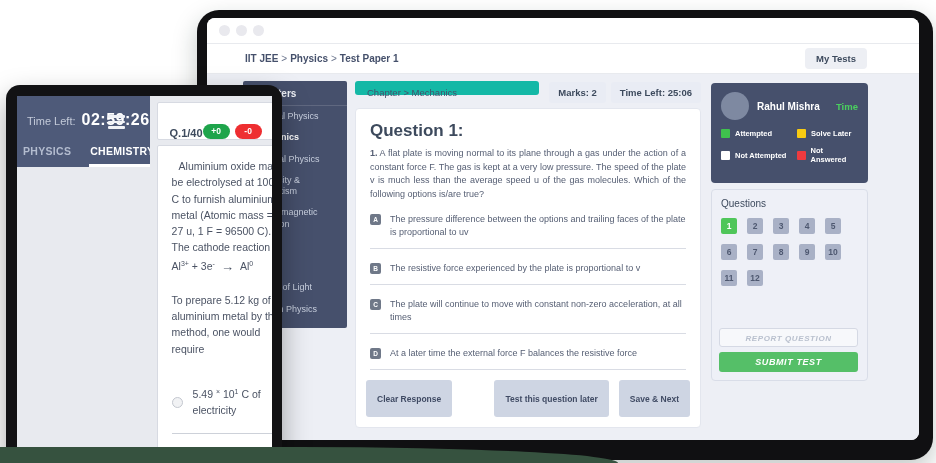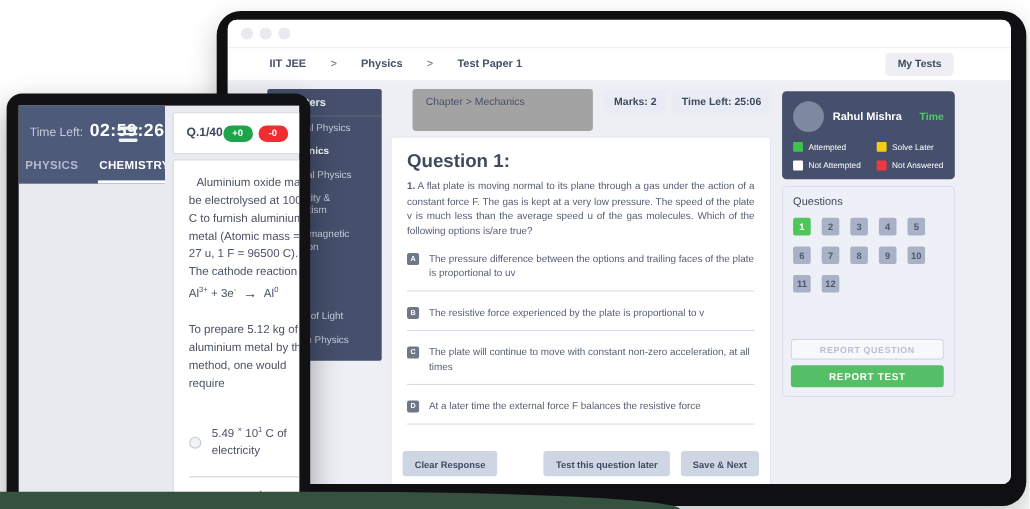--- a/index.html
+++ b/index.html
@@ -9,79 +9,79 @@
   
   .window { position:absolute; left:197px; top:10px; width:736px; height:450px;
             background:#101012; border-radius:22px; box-shadow:0 10px 24px rgba(20,40,30,.25); }
   .win-inner { position:absolute; left:10px; top:8px; right:14px; bottom:20px;
                background:#fff; border-radius:8px; overflow:hidden; }
   .chrome { height:26px; display:flex; align-items:center; padding-left:12px; gap:6px;
             border-bottom:1px solid #e8eaee; background:#fff; }
   .dot { width:11px; height:11px; border-radius:50%; background:#e9e9ee; }
   .crumbbar { height:30px; display:flex; align-items:center; padding:0 20px 0 38px;
               border-bottom:1px solid #e8eaee; background:#fff; }
-  .crumbs { font-size:10px; font-weight:bold; color:#45506b; display:flex; gap:22px; }
+  .crumbs { font-size:10px; font-weight:bold; color:#45506b; display:flex; gap:3px; }
   .crumbs .sep { color:#6b758d; font-weight:normal; }
   .mytests { margin-left:auto; margin-right:32px; background:#edeff4; color:#3d4a5d;
              font-size:9.5px; font-weight:bold; padding:5px 11px; border-radius:4px; cursor:pointer; }
   .content { position:relative; height:367px; background:#edeff5; }
 
   
   .sidebar { position:absolute; left:36px; top:7px; width:104px; background:#46506c;
              border-radius:2px; padding-bottom:8px; }
   .sb-title { color:#eef1f6; font-size:10px; font-weight:bold; padding:7px 10px 6px;
               border-bottom:1px solid rgba(255,255,255,.14); }
   .sb-item { color:#c9d0df; font-size:9px; line-height:1.25; padding:5px 10px; cursor:pointer; }
   .sb-item.active { color:#ffffff; font-weight:bold; }
 
   
   .main { position:absolute; left:148px; top:7px; width:346px; }
   .main-head { display:flex; gap:5px; }
-  .chapter-card { width:187px; height:38px; background:#a3a3a3; border-radius:3px;
-                  font-size:9.5px; color:#45506b; line-height:23px; padding-left:12px;margin-left:20px; }
+  .chapter-card { width:187px; height:14px; background:#14b8a6; border-radius:3px;
+                  font-size:9.5px; color:#45506b; line-height:23px; padding-left:12px; }
   .mh-spacer { flex:1; }
   .badge { height:21px; margin-top:1px; background:#e9ecf4; border-radius:3px; color:#3d4a5d;
            font-size:9.5px; font-weight:bold; line-height:21px; padding:0 9px; white-space:nowrap; }
   .qcard { margin-top:5px; height:320px; background:#fff; border:1px solid #e3e6ee;
            border-radius:4px; padding:12px 14px; position:relative; }
   .qtitle { font-size:17px; font-weight:bold; color:#3d4a5d; margin-bottom:6px; }
   .qbody { font-size:9px; color:#555e73; line-height:1.5; text-align:justify; }
   .qbody b { margin-right:2px; }
   .opts { margin-top:12px; }
   .opt { display:flex; gap:9px; cursor:pointer; }
   .ob { flex:none; width:11px; height:11px; margin-top:1px; background:#6f7888; border-radius:2px;
         color:#fff; font-size:6.5px; font-weight:bold; text-align:center; line-height:11px; }
   .ot { font-size:9px; color:#555e73; line-height:1.45; }
   .odiv { border-top:1px solid #d9dce4; margin:9px 0 13px; }
   .qfoot { position:absolute; left:10px; right:10px; bottom:10px; display:flex; gap:10px; }
-  .gbtn { background:#ced5e3; border:none; border-radius:3px; height:23px; padding:0 11px;
+  .gbtn { background:#ced5e3; border:none; border-radius:3px; height:37px; padding:0 11px;
           font-family:inherit; font-size:8.5px; font-weight:bold; color:#404b64; cursor:pointer; }
   .qf-spacer { flex:1; }
 
   
   .rpanel { position:absolute; left:504px; top:9px; width:157px; }
-  .usercard { background:#46506c; border-radius:4px; padding:9px 10px 10px; height:80px; }
+  .usercard { background:#46506c; border-radius:4px; padding:9px 10px 10px; height:100px; }
   .urow { display:flex; align-items:center; gap:8px; }
   .avatar { width:28px; height:28px; border-radius:50%; background:#7e89a1; }
   .uname { color:#fff; font-size:10px; font-weight:bold; }
   .pause { margin-left:auto; color:#4ad05e; font-size:9.5px; font-weight:bold; cursor:pointer; }
   .legend { display:grid; grid-template-columns:76px auto; row-gap:8px; margin-top:9px; }
-  .litem { display:flex; align-items:center; gap:5px; }
+  .litem { display:flex; align-items:center; gap:5px;font-weight:bold; }
   .lsq { width:9px; height:9px; border-radius:1px; }
   .lsq.c0{background:#3fc24d;} .lsq.c1{background:#f8cb12;}
   .lsq.c2{background:#ffffff;} .lsq.c3{background:#ee3a3f;}
   .llabel { color:#fff; font-size:7.5px; }
   .qpanel { margin-top:6px; background:#eef0f7; border:1px solid #d9dde8; border-radius:4px;
             padding:8px 9px; height:192px; position:relative; }
   .qp-title { font-size:10px; color:#3d4a5d; margin-bottom:9px; }
   .qgrid { display:grid; grid-template-columns:repeat(5,16px); gap:10px; }
   .qtile { width:16px; height:16px; background:#a9b1c6; border-radius:2px; color:#4e5870;
            font-size:8.5px; font-weight:bold; text-align:center; line-height:16px; cursor:pointer; }
   .qtile.green { background:#4fc65a; color:#fff; }
-  .qp-foot { position:absolute; left:7px; right:9px; bottom:8px; }
+  .qp-foot { position:absolute; left:7px; right:9px; bottom:8px;font-style:italic; }
   .report { height:19px; border:1px solid #d5d9e4; border-radius:3px; background:rgba(255,255,255,.55);
             color:#b9c0ce; font-size:8px; font-weight:bold; letter-spacing:.6px; text-align:center;
             line-height:19px; margin-bottom:5px; cursor:pointer; }
   .submit { height:20px; background:#55bf68; border-radius:3px; color:#fff; font-size:9px;
             font-weight:bold; letter-spacing:.6px; text-align:center; line-height:20px; cursor:pointer; }
 
   
   .tablet { position:absolute; left:6px; top:85px; width:276px; height:378px;
             background:#121214; border-radius:14px 14px 0 0; box-shadow:0 12px 28px rgba(0,0,0,.35); z-index:20; }
   .screen { position:absolute; left:11px; top:11px; right:10px; bottom:0;
@@ -91,21 +91,21 @@
   .tl-label { color:#c3cad9; font-size:11px; }
   .tl-value { color:#fff; font-size:16px; font-weight:bold; letter-spacing:.5px; }
   .burger { position:absolute; right:25px; top:19px; width:17px; cursor:pointer; }
   .burger i { display:block; height:2.5px; background:#f0f2f7; border-radius:1px; margin-bottom:3px; }
   .ttabs { position:absolute; left:5px; right:0; bottom:0; display:flex; gap:17px; white-space:nowrap; }
   .ttab { font-size:10.5px; font-weight:bold; letter-spacing:.3px; color:#b3bccf;
           padding:0 1px 7px; cursor:pointer; border-bottom:3px solid transparent; }
   .ttab.active { color:#fff; border-bottom-color:#fff; }
   .tbody { flex:1; padding:6px 7px; display:flex; flex-direction:column; gap:5px; }
   .tqbar { background:#fff; border:1px solid #d7dae2; border-radius:2px; height:38px; flex:none;
-           display:flex; align-items:center; padding:0 12px; }
+           display:flex; align-items:flex-end; padding:0 12px; }
   .tcounter { font-size:11px; font-weight:bold; color:#3d4a5d; }
   .pill { width:27px; height:15px; border-radius:8px; color:#fff; font-size:8.5px; font-weight:bold;
           text-align:center; line-height:15px; }
   .pill.plus { margin-left:auto; background:#1ea44b; }
   .pill.minus { margin-left:5px; background:#ee2e31; }
   .star { margin-left:10px; color:#a9b4c8; font-size:17px; line-height:1; cursor:pointer; }
   .tqcard { background:#fff; border:1px solid #d7dae2; border-radius:2px; flex:1;
             padding:12px 14px; font-size:10.5px; color:#4b5364; line-height:1.55; }
   .tp1 { text-indent:7px; }
   .formula { margin-bottom:16px; font-size:10.5px; }
@@ -244,21 +244,21 @@
               <span class="qtile">6</span>
               <span class="qtile">7</span>
               <span class="qtile">8</span>
               <span class="qtile">9</span>
               <span class="qtile">10</span>
               <span class="qtile">11</span>
               <span class="qtile">12</span>
             </div>
             <div class="qp-foot">
               <div class="report">REPORT QUESTION</div>
-              <div class="submit">REPORT TEST</div>
+              <div class="submit">SUBMIT TEST</div>
             </div>
           </div>
         </aside>
 
       </div>
     </div>
   </div>
 
   <div class="tablet">
     <div class="screen">

